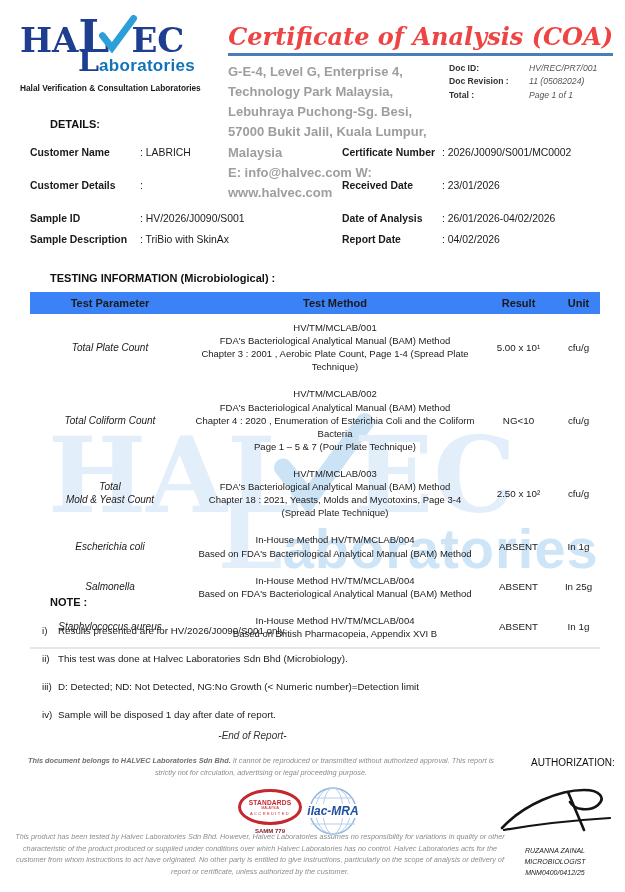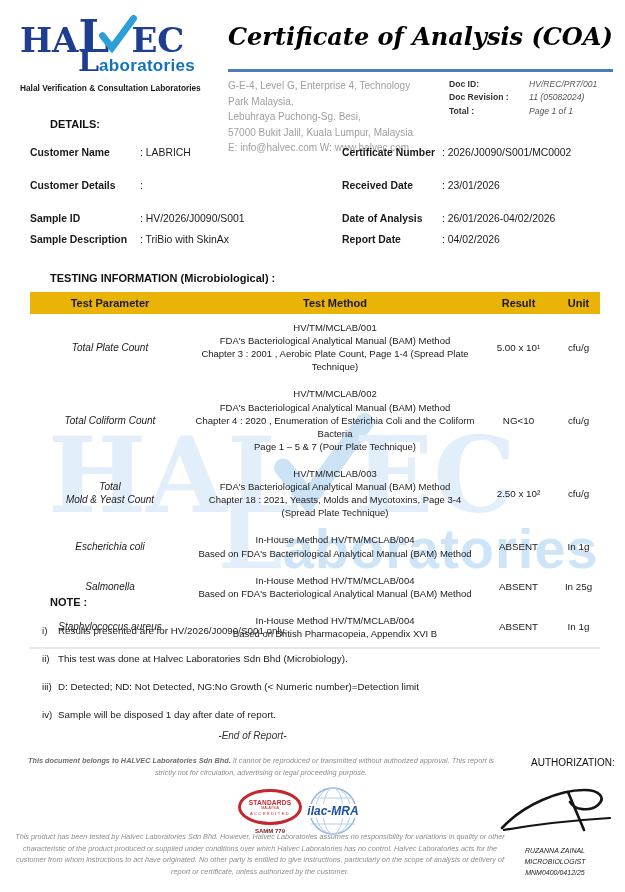--- a/index.html
+++ b/index.html
@@ -15,24 +15,24 @@
                font-size:34px; line-height:1; white-space:nowrap; position:relative; }
   .logo-main .big-l { font-size:44px; }
   .logo-check { margin:0 -6px 0 -10px; vertical-align:-4px; }
   .logo-line2 { margin:-16px 0 0 58px; white-space:nowrap; }
   .lab-L { font-family:"DejaVu Serif", serif; font-weight:bold; color:#1f3e8f; font-size:30px; }
   .lab-rest { color:#1273b8; font-weight:bold; font-size:17px; letter-spacing:.3px; }
   .logo-tagline { font-size:8.3px; font-weight:bold; color:#1a1a1a; margin-top:5px; white-space:nowrap; }
 
   .title-block { flex:1; margin-left:10px; }
   .coa-title { font-family:"DejaVu Serif", serif; font-style:italic; font-weight:bold;
-               font-size:24px; text-align:left; color:#000000; margin:10px 0 18px; white-space:nowrap; }
+               font-size:24px; text-align:right; color:#ef4444; margin:10px 0 2px; white-space:nowrap; }
   .rule { height:3px; background:#4a7ebb; }
   .hdr-cols { display:flex; margin-top:6px; }
-  .address { width:205px; font-size:10px; color:#9e9e9e; line-height:1.55; }
+  .address { width:205px; font-size:13px; color:#9e9e9e; line-height:1.55;font-weight:bold; }
   .docmeta { margin-left:16px; font-size:8.6px; line-height:1.55; }
   .docmeta .row { display:flex;gap:16px; }
   .docmeta .lbl { width:64px; font-weight:bold; color:#333; }
   .docmeta .val { font-style:italic; color:#555; }
 
   
   .details { top:118px; left:30px; right:22px; }
   .sec-heading { font-size:11px; font-weight:bold; color:#111;padding-left:20px; }
   .details-grid { display:flex; margin-top:17px; }
   .dcol { display:flex; flex-direction:column; }
@@ -43,21 +43,21 @@
   .dcol.left .dlbl { width:110px; }
   .dcol.right .dlbl { width:100px; }
   .dpair.h33 { height:33px; }
   .dpair.h21 { height:21px; }
 
   
   .testing { top:272px; left:30px; right:25px; }
   .tbl { margin-top:8px; border-bottom:2px solid #e7e7e7; }
   .trow { display:grid; grid-template-columns:160px 1fr 77px 43px; align-items:center;
           text-align:center; padding:7px 0; }
-  .trow.head { background:#eab308; font-weight:bold; font-size:11px; padding:5px 0; }
+  .trow.head { background:#3b82f6; font-weight:bold; font-size:11px; padding:5px 0; }
   .tparam { font-style:italic; font-size:10px; white-space:pre-line; line-height:1.3; }
   .tmethod { font-size:9.5px; line-height:1.38; }
   .tres, .tunit { font-size:9.8px; }
 
   
   .watermark { position:absolute; top:404px; left:48px; z-index:0; opacity:.6; pointer-events:none; }
   .wm-main { font-family:"DejaVu Serif", serif; font-weight:bold; color:#cfe5f7;
              font-size:104px; line-height:1; white-space:nowrap; }
   .wm-main .wm-check { margin:0 -20px 0 -26px; vertical-align:-10px; }
   .wm-line2 { margin:-46px 0 0 170px; white-space:nowrap; }

